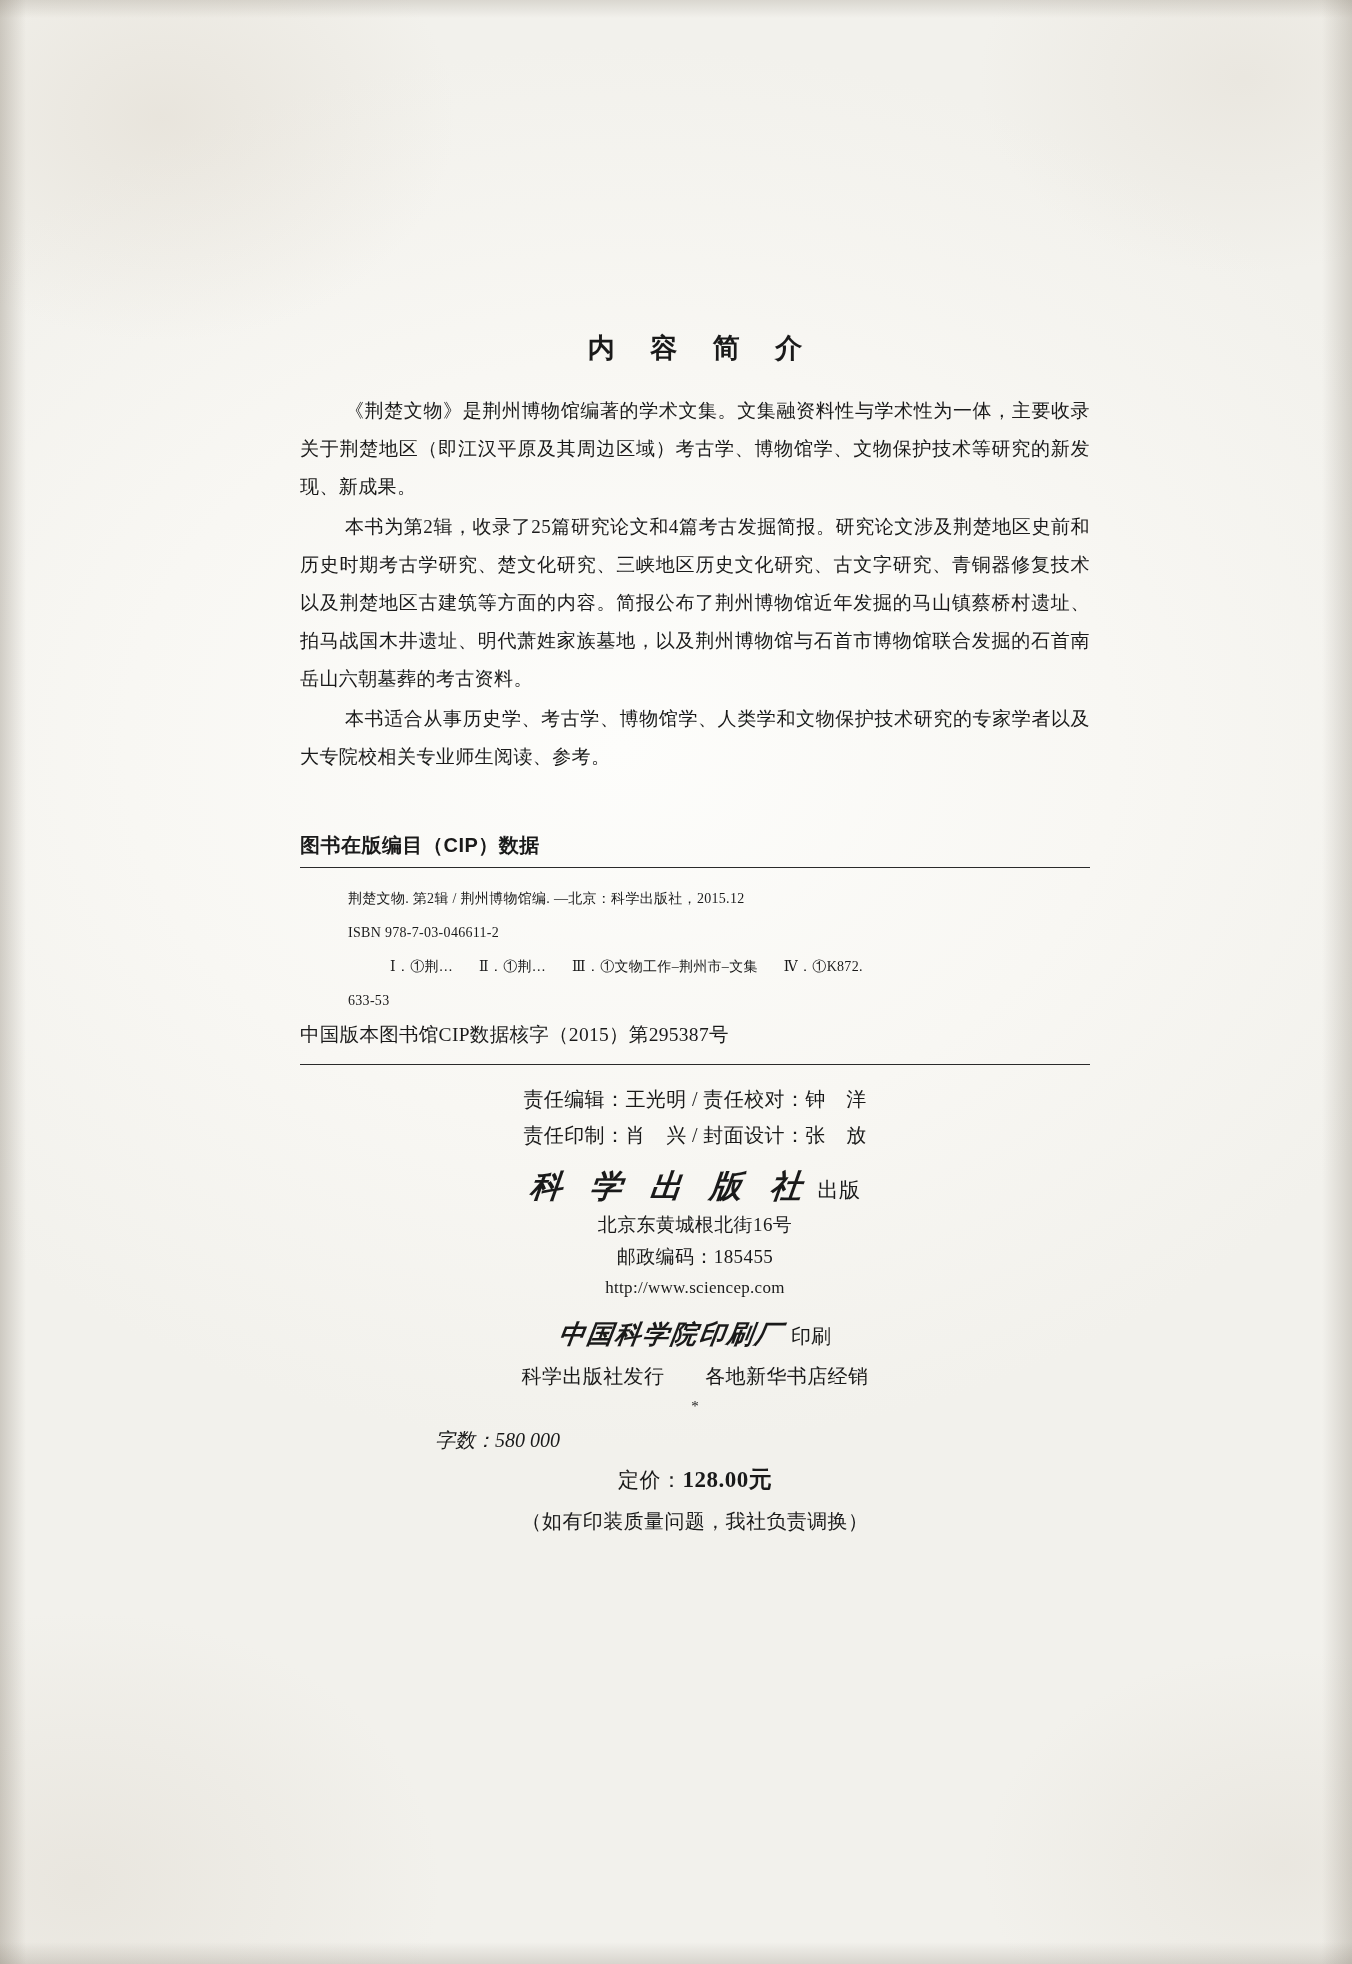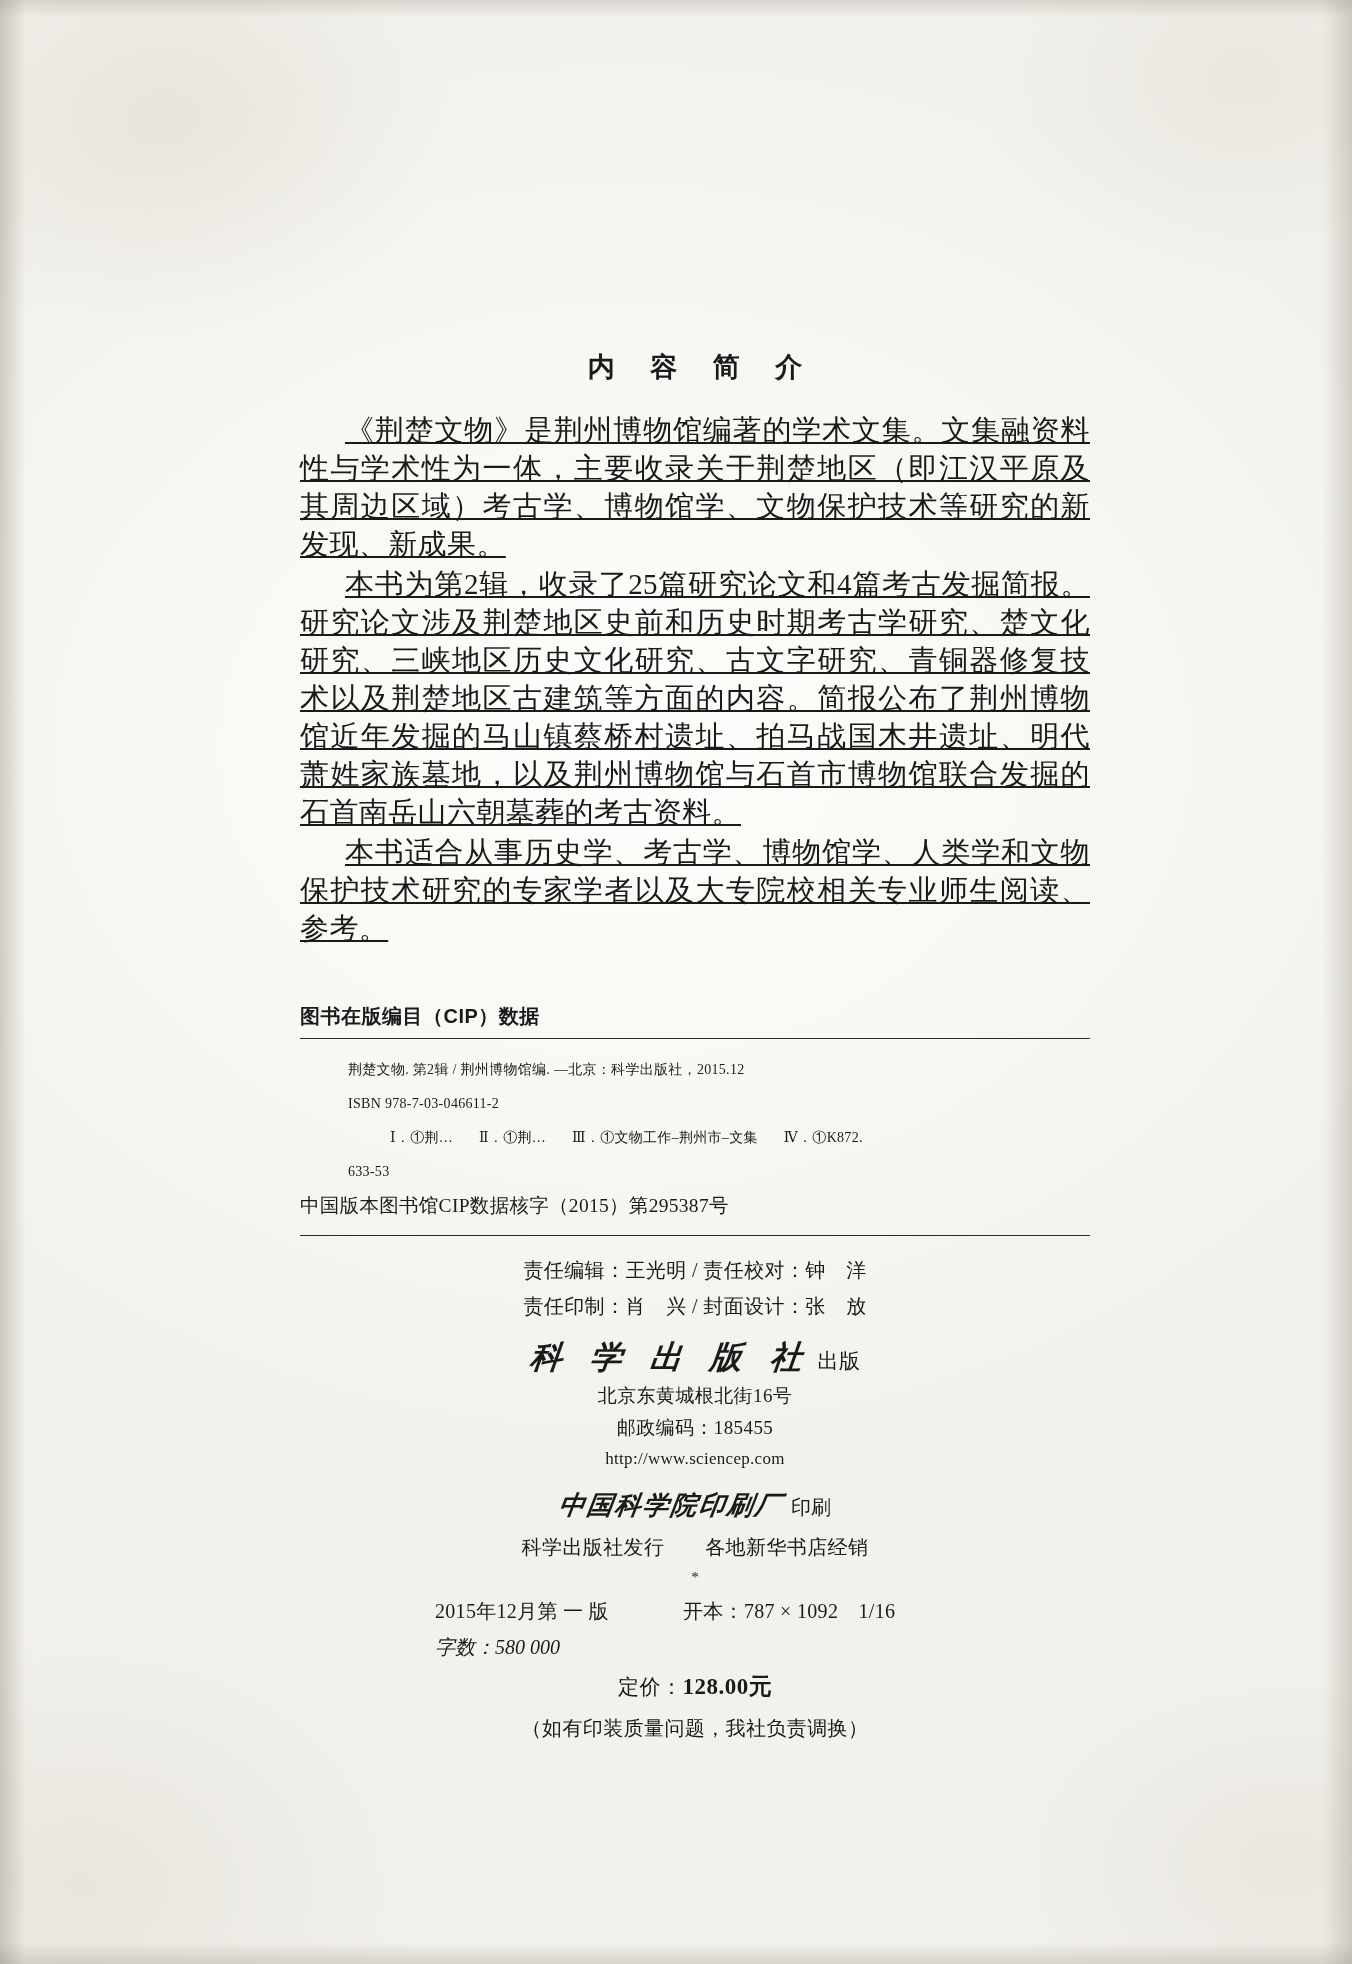--- a/index.html
+++ b/index.html
@@ -56,42 +56,41 @@
   .edge-bottom {
     position: absolute;
     left: 0; bottom: 0;
     width: 100%; height: 22px;
     background: linear-gradient(to top, rgba(120,110,95,0.22), rgba(120,110,95,0) 100%);
   }
 
   .content {
     position: absolute;
     left: 300px;
-    top: 349px;
+    top: 330px;
     width: 790px;
   }
 
   
   .intro-title {
     text-align: center;
     font-size: 27px;
     letter-spacing: 14px;
     text-indent: 14px;
     font-weight: 700;
     margin-bottom: 26px;
     font-family: "Liberation Sans", "DejaVu Sans", sans-serif;
   }
   .intro-para {
-    font-size: 29px;
+    font-size: 19px;
     line-height: 38px;
     text-align: justify;
     text-indent: 45px;
     letter-spacing: 0.4px;
     margin: 0 0 2px 0;
-    text-decoration: underline;
   }
 
   
   .cip {
     margin-top: 56px;
   }
   .cip-heading {
     font-size: 20px;
     font-weight: 700;
     font-family: "Liberation Sans", "DejaVu Sans", sans-serif;
@@ -278,24 +277,20 @@
 
       <div class="printer-line">
         <span class="printer-logo">中国科学院印刷厂</span>
         <span class="printer-suffix">印刷</span>
       </div>
 
       <div class="distrib">科学出版社发行　　各地新华书店经销</div>
       <div class="star">*</div>
 
       <div class="specs">
-        <div class="spec-row">
-          <span class="spec-left">2015年12月第 一 版</span>
-          <span class="spec-right">开本：787 × 1092　1/16</span>
-        </div>
         <div class="spec-center">字数：580 000</div>
       </div>
 
       <div class="price">
         <span>定价：</span><b>128.00元</b>
       </div>
 
       <div class="notice">（如有印装质量问题，我社负责调换）</div>
     </div>
 

